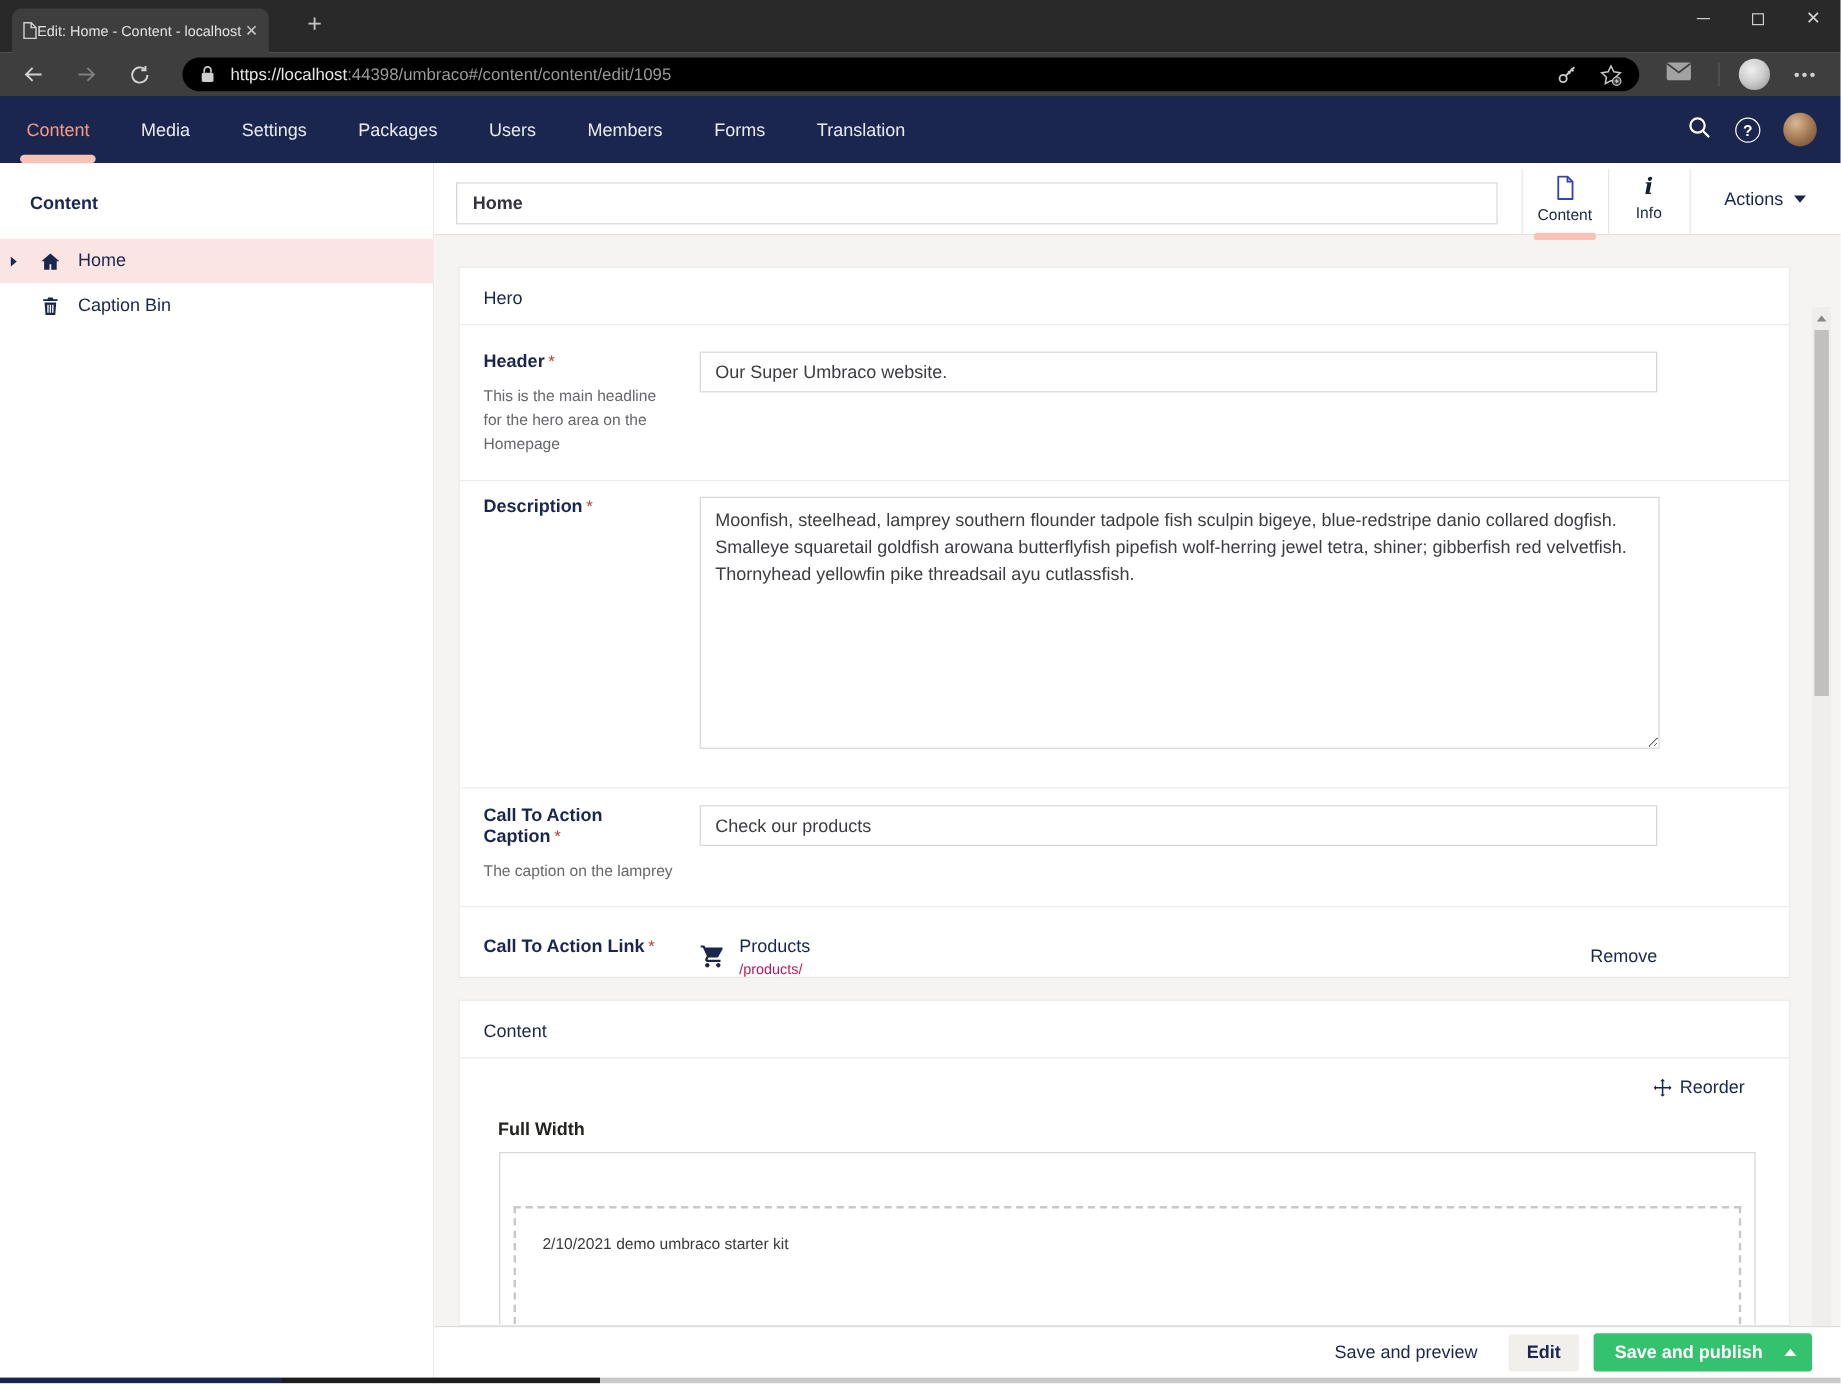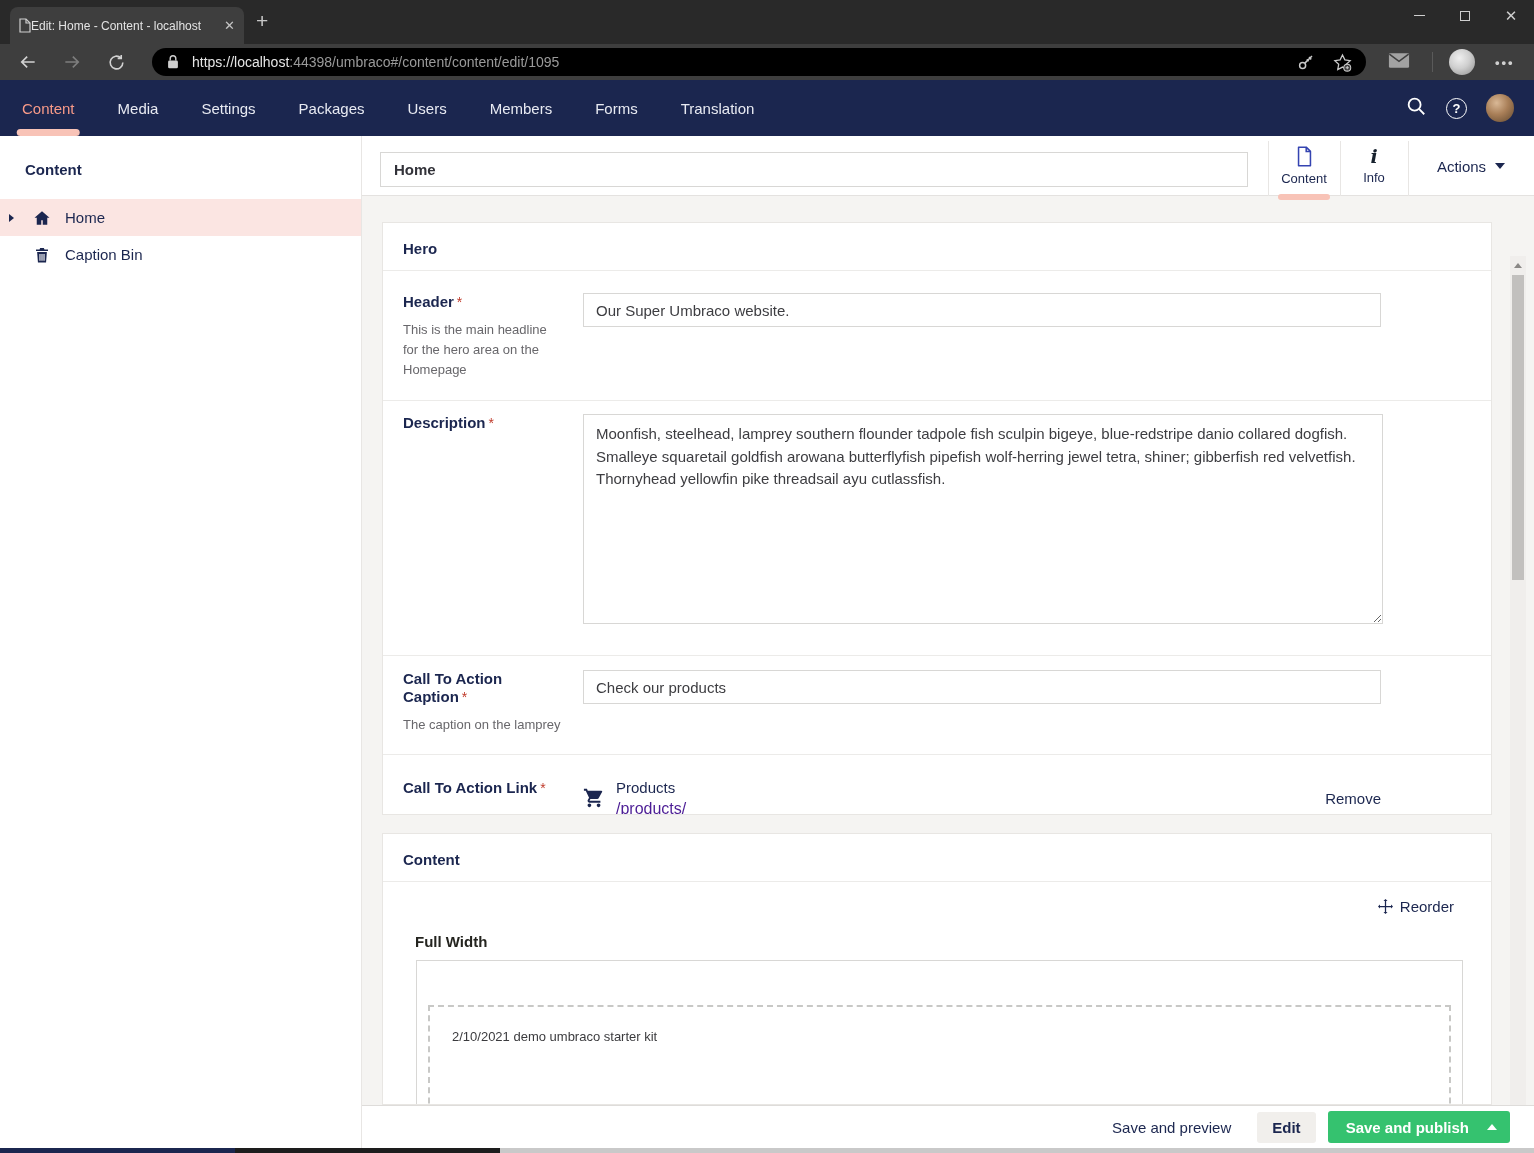--- a/index.html
+++ b/index.html
@@ -2,21 +2,21 @@
 <html><head>
 <meta charset="utf-8">
 <style>
   *{margin:0;padding:0;box-sizing:border-box}
   html,body{width:1534px;height:1153px;overflow:hidden}
   body{font-family:"Liberation Sans",sans-serif;background:#fff}
   #screen{position:relative;width:1534px;height:1153px;background:#fff;overflow:hidden}
 
   
   .tabbar{position:absolute;left:0;top:0;width:100%;height:44px;background:#292929}
-  .tab{position:absolute;left:10px;top:7px;width:234px;height:37px;background:#3e3e3e;border-radius:8px 8px 0 0;display:flex;align-items:center;padding:0 9px;gap:0}
+  .tab{position:absolute;left:10px;top:7px;width:214px;height:37px;background:#3e3e3e;border-radius:8px 8px 0 0;display:flex;align-items:center;padding:0 9px;gap:0}
   .tab-title{flex:1;font-size:12px;color:#e3e3e3;white-space:nowrap;overflow:hidden}
   .tab-close{color:#c6c6c6;font-size:13px;line-height:1}
   .newtab{position:absolute;left:256px;top:10px;color:#c6c6c6;font-size:21px;font-weight:300;line-height:1}
   .wincontrols{position:absolute;right:0;top:0;display:flex}
   .winbtn{width:46px;height:31px;display:flex;align-items:center;justify-content:center;color:#cfcfcf}
   .glyph-min{display:block;width:11px;border-bottom:1px solid #cfcfcf}
   .glyph-max{display:block;width:10px;height:10px;border:1px solid #cfcfcf}
   .glyph-close{font-size:15px;line-height:1}
 
   .toolbar{position:absolute;left:0;top:44px;width:100%;height:36px;background:#3e3e3e;display:flex;align-items:center;padding-left:16px}
@@ -63,34 +63,34 @@
   .hdr-pill{position:absolute;bottom:-4px;left:50%;transform:translateX(-50%);width:52px;height:6px;background:#f8c3b7;border-radius:3px;z-index:3}
   .info-i{font-family:"DejaVu Serif",serif;font-style:italic;font-weight:bold;font-size:19px;color:#17212e;line-height:1}
   .actions{position:absolute;left:1046px;top:0;width:126px;height:60px;display:flex;align-items:center;justify-content:center;gap:9px;cursor:pointer}
   .actions .alabel{font-size:15px;color:#1b264f}
   .caret-down{width:0;height:0;border-left:5px solid transparent;border-right:5px solid transparent;border-top:6px solid #1b264f}
 
   .main-body{position:absolute;left:0;top:60px;width:1172px;height:909px;background:#f5f4f2;overflow:hidden}
   .card{position:absolute;left:20px;width:1110px;background:#fff;border:1px solid #e8e6e3}
   .card.hero{top:26px;height:593px;overflow:hidden}
   .card.contentgrp{top:637px;height:272px;overflow:hidden}
-  .card-header{padding:17px 20px 13px;font-size:15px;font-weight:bold;color:#1b264f;border-bottom:1px solid #ecebe9}
+  .card-header{padding:17px 20px 13px;font-size:15px;font-weight:normal;color:#1b264f;border-bottom:1px solid #ecebe9}
   .prop-row{display:flex;padding:20px;border-bottom:1px solid #ecebe9}
   .prop-row.last{border-bottom:none}
   .prop-label{width:160px;flex-shrink:0}
   .plabel{font-size:15px;font-weight:bold;color:#1b264f}
   .req{color:#c03b2b;margin-left:3px;font-size:14px}
   .pdesc{margin-top:9px;font-size:13px;color:#68676b;line-height:1.55}
   .prop-control{margin-left:20px;flex:1}
   .text-input{width:798px;height:34px;border:1px solid #d8d7d5;padding:0 12px;font-family:"Liberation Sans",sans-serif;font-size:15px;color:#3d3d41;background:#fff}
   .text-area{width:800px;height:210px;border:1px solid #d8d7d5;padding:8px 12px;font-family:"Liberation Sans",sans-serif;font-size:15px;line-height:1.5;color:#3d3d41;resize:vertical;background:#fff}
   .cta-link{width:798px;display:flex;align-items:center}
   .link-info{margin-left:11px}
   .link-title{font-size:15px;color:#1b264f}
-  .link-url{font-size:16px;color:#4c1d95;margin-top:4px}
+  .link-url{font-size:12px;color:#be185d;margin-top:4px}
   .remove{margin-left:auto;font-size:15px;color:#1b264f;cursor:pointer}
 
   .reorder-row{display:flex;justify-content:flex-end;padding:16px 37px 10px 20px}
   .reorder{display:flex;align-items:center;gap:7px;font-size:15px;color:#1b264f;cursor:pointer}
   .block{margin:8px 20px 0}
   .block-title{margin-left:12px;font-size:15px;font-weight:bold;color:#24241f}
   .block-outer{margin-top:10px;margin-left:13px;width:1047px;height:210px;border:1px solid #d8d7d5;background:#fff;padding:44px 11px 0}
   .block-dashed{border:2px dashed #c8c8c6;height:150px;padding:22px 0 0 22px;font-size:13px;color:#3b3b3e}
 
   .scrollbar{position:absolute;left:1148px;top:60px;width:16px;height:909px;background:#f0eeec}

